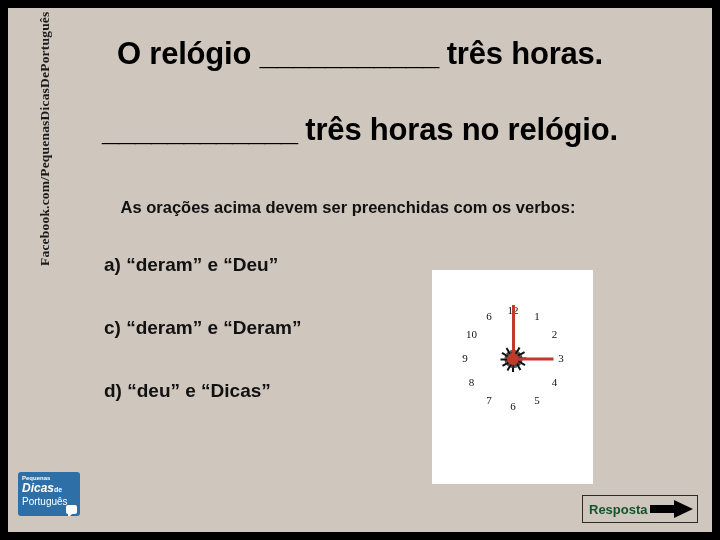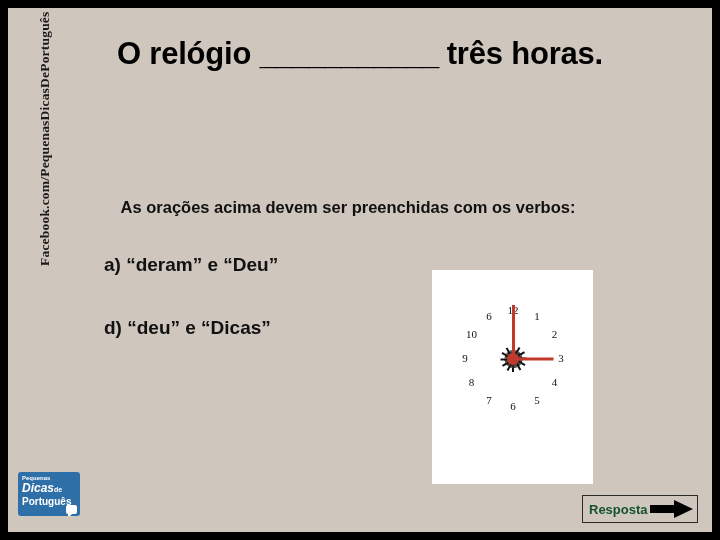--- a/index.html
+++ b/index.html
@@ -186,21 +186,21 @@
     background: #2f6fa8;
     border-radius: 3px;
     color: #fff;
     padding: 3px 4px;
     box-sizing: border-box;
     overflow: hidden;
   }
   #logo .l1 { font-size: 6px; line-height: 7px; font-weight: bold; }
   #logo .l2 { font-size: 12px; line-height: 13px; font-weight: bold; font-style: italic; }
   #logo .l2 small { font-size: 7px; font-style: normal; }
-  #logo .l3 { font-size: 10px; line-height: 11px; font-weight: bold; }
+  #logo .l3 { font-size: 10px; line-height: 11px; font-weight: normal; }
   #logo .bubble {
     position: absolute;
     right: 3px;
     bottom: 2px;
     width: 11px;
     height: 9px;
     background: #fff;
     border-radius: 2px;
   }
   #logo .bubble:after {
@@ -246,25 +246,29 @@
 
 <div id="page">
   <div id="slide">
 
     <div id="sidecredit">Facebook.com/PequenasDicasDePortuguês</div>
 
     <div id="headline1">
       <span>O relógio </span><span class="blank">___________</span><span> três horas.</span>
     </div>
 
+    <div id="headline2">
+      <span class="blank">____________</span><span> três horas no relógio.</span>
+    </div>
 
     <div id="instruction">As orações acima devem ser preenchidas com os verbos:</div>
 
     <div id="options">
       <div class="opt indent1">a) “deram” e “Deu”</div>
+      <div class="opt indent3">c) “deram” e “Deram”</div>
       <div class="opt indent4">d) “deu” e “Dicas”</div>
     </div>
 
     <div id="clock-box">
       <div id="clock-face">
         <div id="ticks">
             <div class="tick major" style="transform: rotate(0deg);">
               <i></i>
             </div>
             <div class="tick minor" style="transform: rotate(6deg);">

